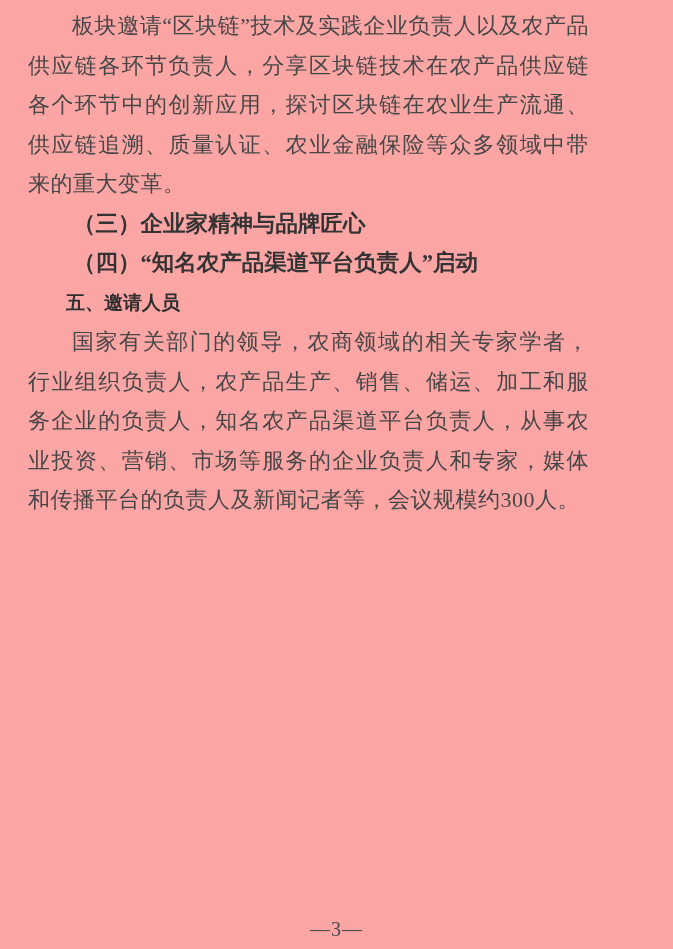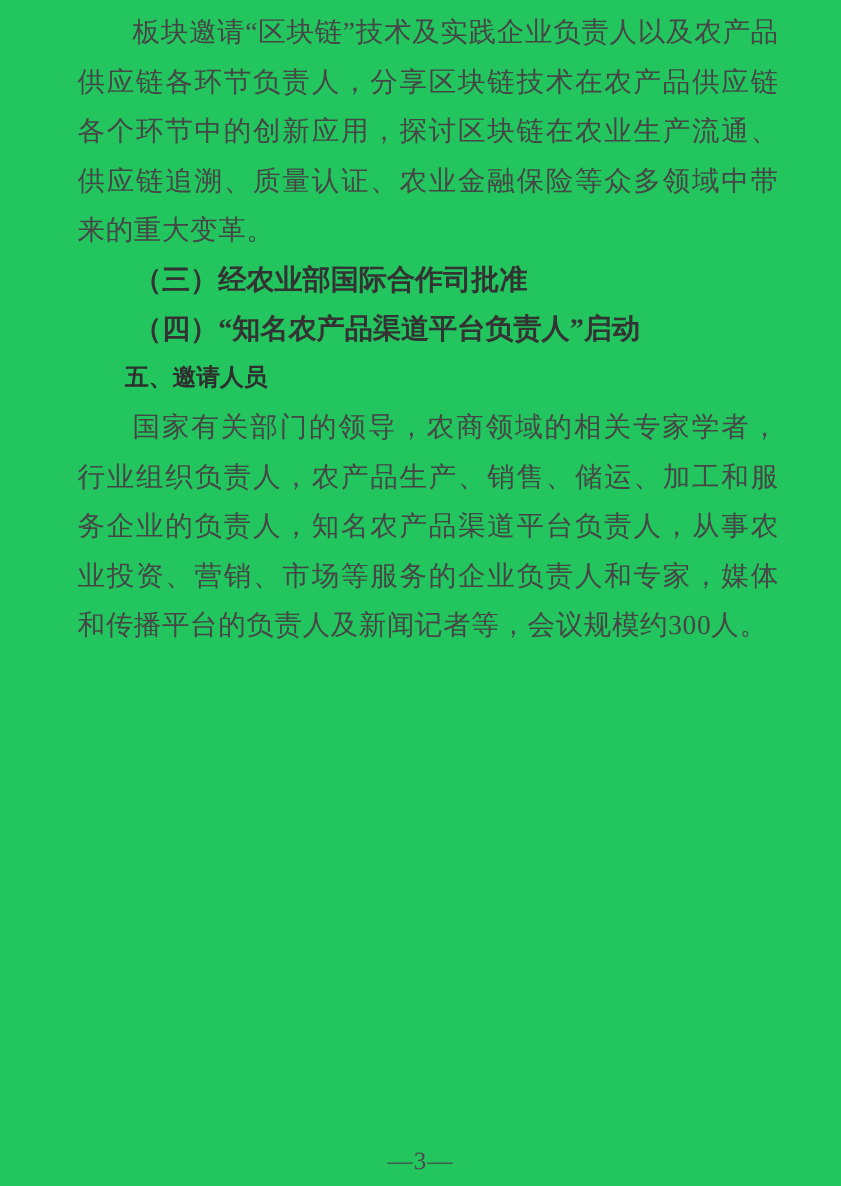--- a/index.html
+++ b/index.html
@@ -10,23 +10,23 @@
     width: 673px;
     height: 949px;
     background: #fdfdfc;
     overflow: hidden;
     font-family: "Liberation Serif", "DejaVu Serif", serif;
   }
   .page {
     position: relative;
     width: 673px;
     height: 949px;
-    background: #22c55e;
+    background: #fca5a5;
     box-sizing: border-box;
-    padding: 6px 50px 0 62px;
+    padding: 6px 50px 0 28px;
     color: #414141;
   }
   .doc-body {
     width: 561px;
   }
   .paragraph {
     font-size: 22px;
     line-height: 39.5px;
     text-align: justify;
     text-indent: 2em;
@@ -64,19 +64,19 @@
     font-family: "Liberation Serif", "DejaVu Serif", serif;
   }
 </style>
 </head>
 <body>
 
 <div class="page">
   <div class="doc-body">
 
   <p class="paragraph">板块邀请“区块链”技术及实践企业负责人以及农产品供应链各环节负责人，分享区块链技术在农产品供应链各个环节中的创新应用，探讨区块链在农业生产流通、供应链追溯、质量认证、农业金融保险等众多领域中带来的重大变革。</p>
-      <p class="heading2">（三）经农业部国际合作司批准</p>
+      <p class="heading2">（三）企业家精神与品牌匠心</p>
       <p class="heading2">（四）“知名农产品渠道平台负责人”启动</p>
       <p class="heading1">五、邀请人员</p>
       <p class="paragraph">国家有关部门的领导，农商领域的相关专家学者，行业组织负责人，农产品生产、销售、储运、加工和服务企业的负责人，知名农产品渠道平台负责人，从事农业投资、营销、市场等服务的企业负责人和专家，媒体和传播平台的负责人及新闻记者等，会议规模约300人。</p>
     </div>
   <div class="page-number">—3—</div>
 </div>
 
 </body></html>

